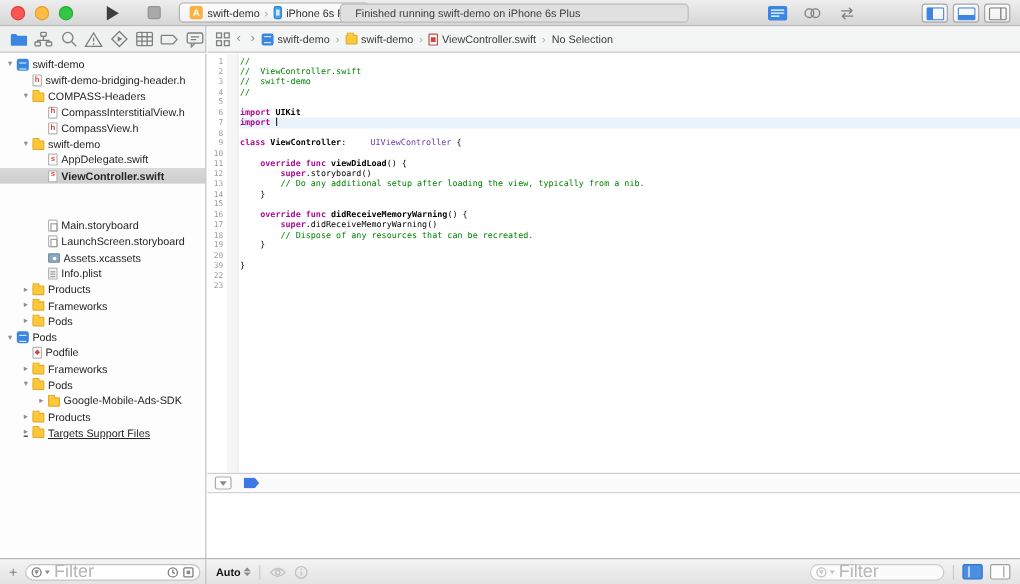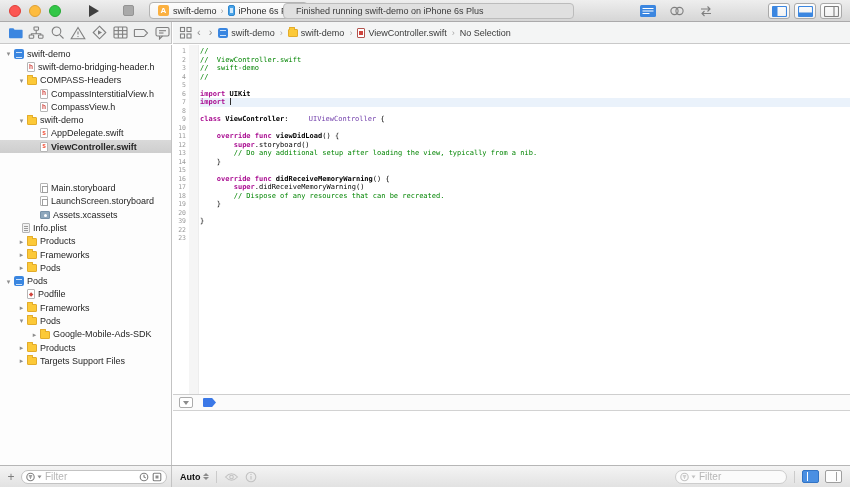--- a/index.html
+++ b/index.html
@@ -106,21 +106,21 @@
   .debugarea { position:absolute; top:412px; left:173px; right:0; bottom:22px; background:#fff; }
 
   
   .bottombar { position:absolute; left:0; right:0; bottom:0; height:22px;
     background:linear-gradient(#f4f4f4,#e2e2e2); border-top:1px solid #b6b6b6; display:flex; }
   .bb-left { width:172px; flex:none; border-right:1px solid #c3c3c3; display:flex; align-items:center; position:relative; }
   .plus-btn { width:14px; text-align:center; color:#7c7c7c; font-size:12px; line-height:1; margin-left:4px; }
   .filter-field { height:14px; border:1px solid #c3c3c3; border-radius:7px; background:#fff;
     display:flex; align-items:center; padding:0 4px; gap:3px; }
   .filter-field.left { width:146px; margin-left:3px; }
-  .filter-field .ph { font-size:10px; color:#b6b6b6; flex:1; }
+  .filter-field .ph { font-size:15px; color:#b6b6b6; flex:1; }
   .funnel { display:flex; align-items:center; gap:1px; }
   .bb-main { flex:1; display:flex; align-items:center; padding-left:8px; position:relative; }
   .auto-dd { display:flex; align-items:center; gap:2px; font-size:9px; font-weight:bold; color:#111; }
   .dd-arrows { display:flex; flex-direction:column; gap:1px; }
   .dd-arrows i { width:0; height:0; border-left:3px solid transparent; border-right:3px solid transparent; }
   .dd-arrows .up { border-bottom:3px solid #8b8b8b; }
   .dd-arrows .dn { border-top:3px solid #8b8b8b; }
   .bb-sep { width:1px; height:12px; background:#cbcbcb; margin:0 7px; }
   .bb-right { position:absolute; right:8px; display:flex; align-items:center; gap:6px; }
   .filter-field.right { width:112px; background:#fbfbfb; border-color:#cdcdcd; }
@@ -351,21 +351,21 @@
         <div class="trow" style="padding-left: 29px;">
           <span class="disc"></span>
           <span class="fi doc storyboard"></span>
           <span class="tlabel">LaunchScreen.storyboard</span>
         </div>
         <div class="trow" style="padding-left: 29px;">
           <span class="disc"></span>
           <span class="fi xcassets"></span>
           <span class="tlabel">Assets.xcassets</span>
         </div>
-        <div class="trow" style="padding-left: 11px; text-align: right;">
+        <div class="trow" style="padding-left: 29px; text-align: right;">
           <span class="disc"></span>
           <span class="fi doc plist"></span>
           <span class="tlabel">Info.plist</span>
         </div>
         <div class="trow" style="padding-left: 16px;">
           <span class="disc">▸</span>
           <span class="fi folder"></span>
           <span class="tlabel">Products</span>
         </div>
         <div class="trow" style="padding-left: 16px;">
@@ -403,21 +403,21 @@
         <div class="trow" style="padding-left: 29px;">
           <span class="disc">▸</span>
           <span class="fi folder"></span>
           <span class="tlabel">Google-Mobile-Ads-SDK</span>
         </div>
         <div class="trow" style="padding-left: 16px;">
           <span class="disc">▸</span>
           <span class="fi folder"></span>
           <span class="tlabel">Products</span>
         </div>
-        <div class="trow" style="padding-left: 16px;">
+        <div class="trow" style="padding-left: 16px; text-decoration: underline;">
           <span class="disc">▸</span>
           <span class="fi folder"></span>
           <span class="tlabel">Targets Support Files</span>
         </div>
       </div>
   </div>
 
   <div class="editor">
     <div class="ribbon"></div>
     <div class="code-lines" id="code-lines">

